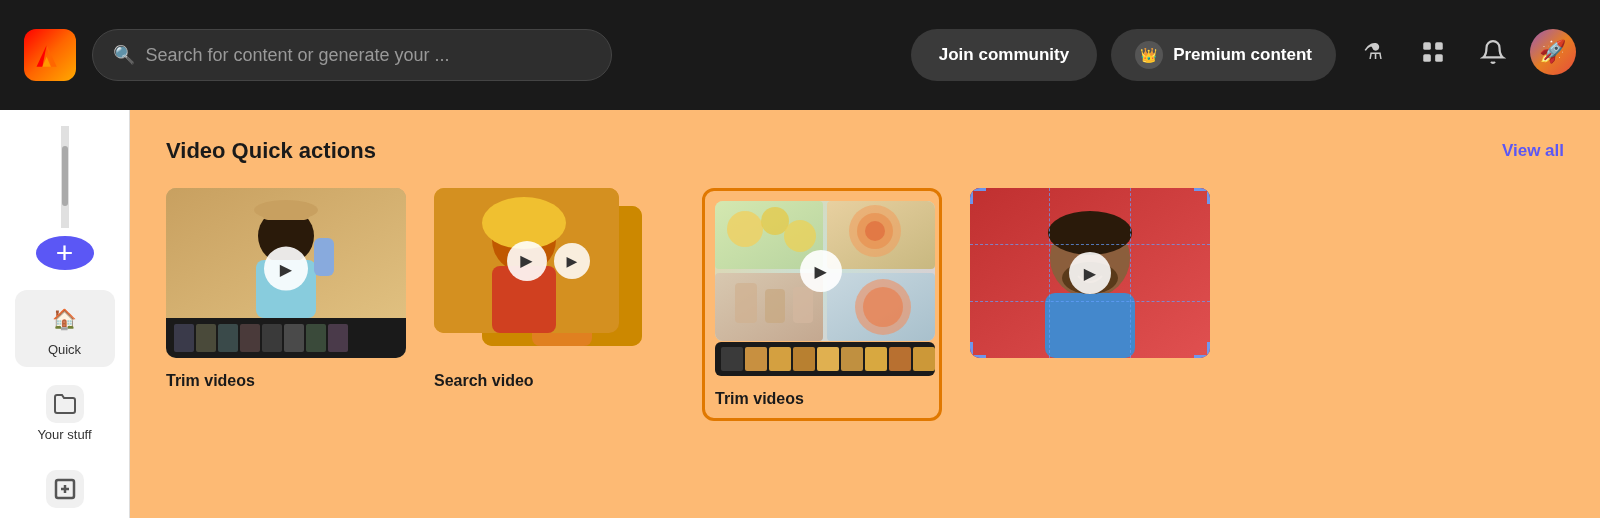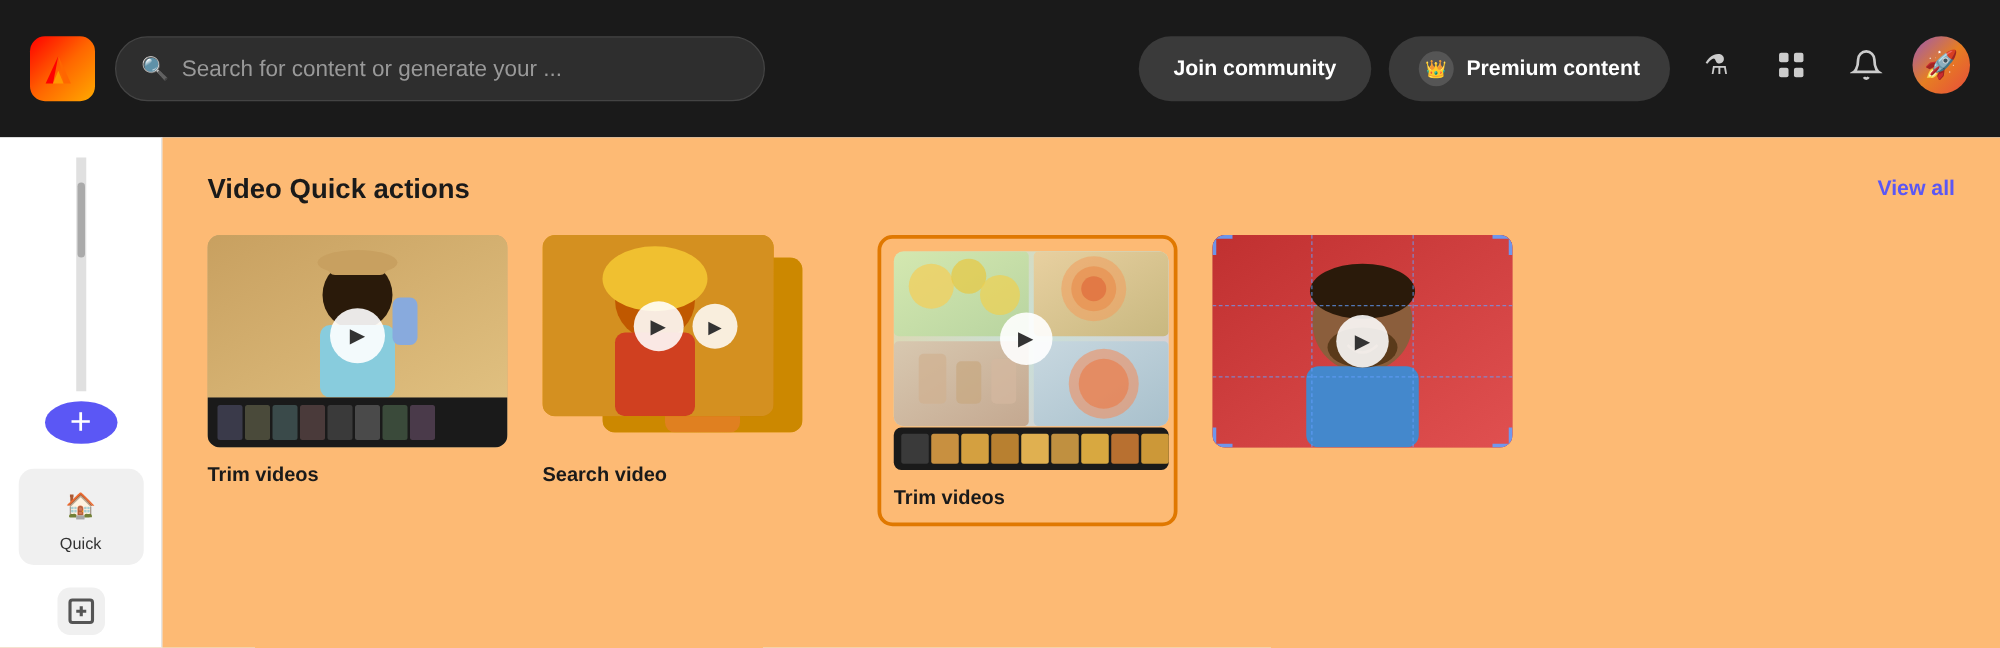--- a/index.html
+++ b/index.html
@@ -401,20 +401,28 @@
       <div class="sidebar-scroll-thumb"></div>
     </div>
 
     <button class="sidebar-add-btn">+</button>
 
     <div class="sidebar-item active">
       <div class="sidebar-icon">🏠</div>
       <span class="sidebar-label">Quick</span>
     </div>
 
+    <div class="sidebar-item">
+      <div class="sidebar-icon">
+        <svg width="24" height="24" viewBox="0 0 24 24" fill="none" stroke="#555" stroke-width="2">
+          <path d="M22 19a2 2 0 0 1-2 2H4a2 2 0 0 1-2-2V5a2 2 0 0 1 2-2h5l2 3h9a2 2 0 0 1 2 2z"></path>
+        </svg>
+      </div>
+      <span class="sidebar-label">Your stuff</span>
+    </div>
 
     <div class="sidebar-item">
       <div class="sidebar-brands-icon">
         <svg width="24" height="24" viewBox="0 0 24 24" fill="none" stroke="#555" stroke-width="2.5">
           <rect x="3" y="3" width="18" height="18" rx="2"></rect>
           <path d="M8 12h8M12 8v8"></path>
         </svg>
       </div>
     </div>
   </aside>

